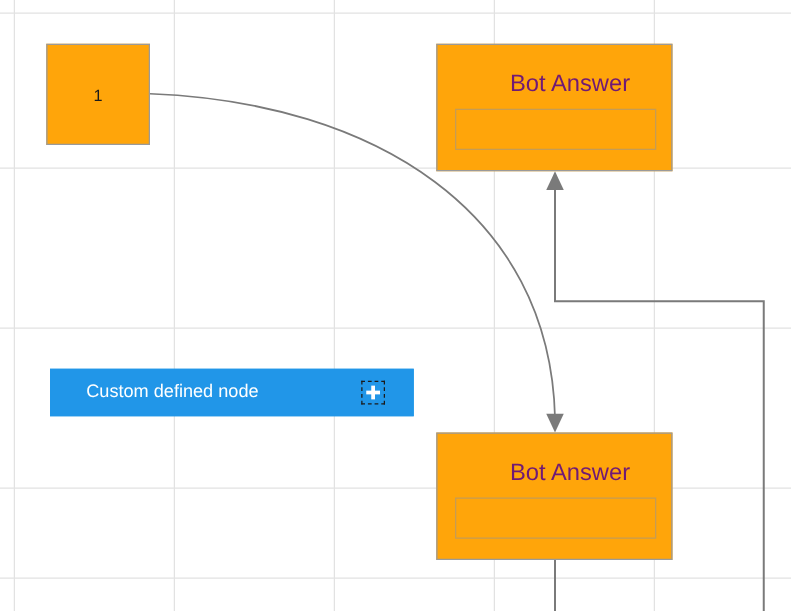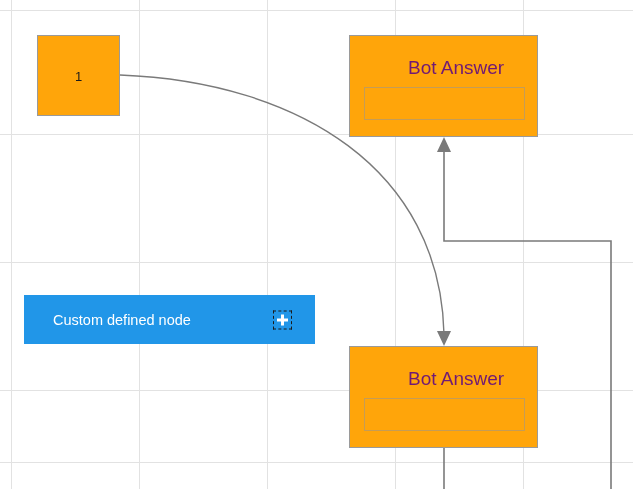--- a/index.html
+++ b/index.html
@@ -167,21 +167,21 @@
 
   <div class="node node-orange" style="left:37px; top:35px; width:83px; height:81px;">
     <div class="node-square-label">1</div>
   </div>
 
   <div class="node node-orange" style="left:349px; top:35px; width:189px; height:102px;">
     <div class="node-title">Bot Answer</div>
     <div class="node-slot"></div>
   </div>
 
-  <div class="node node-blue" style="left:24px; top:295px; width:291px; height:49px;">
+  <div class="node node-blue" style="left:40px; top:295px; width:291px; height:38px;">
     <div class="node-blue-label">Custom defined node</div>
     <div class="add-chip">
       <span class="plus-h"></span>
       <span class="plus-v"></span>
     </div>
   </div>
 
   <div class="node node-orange" style="left:349px; top:346px; width:189px; height:102px;">
     <div class="node-title">Bot Answer</div>
     <div class="node-slot"></div>

